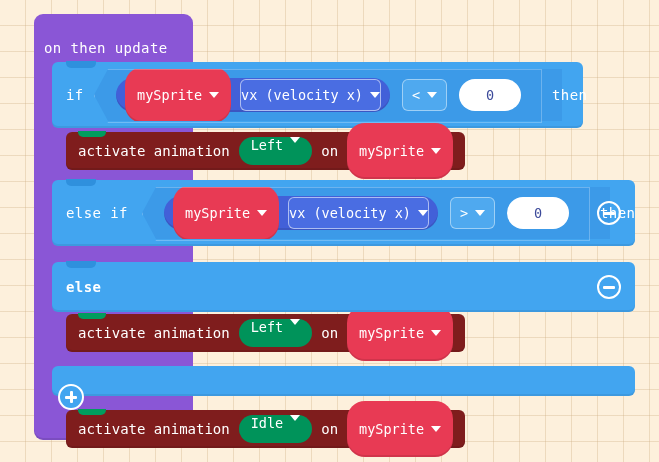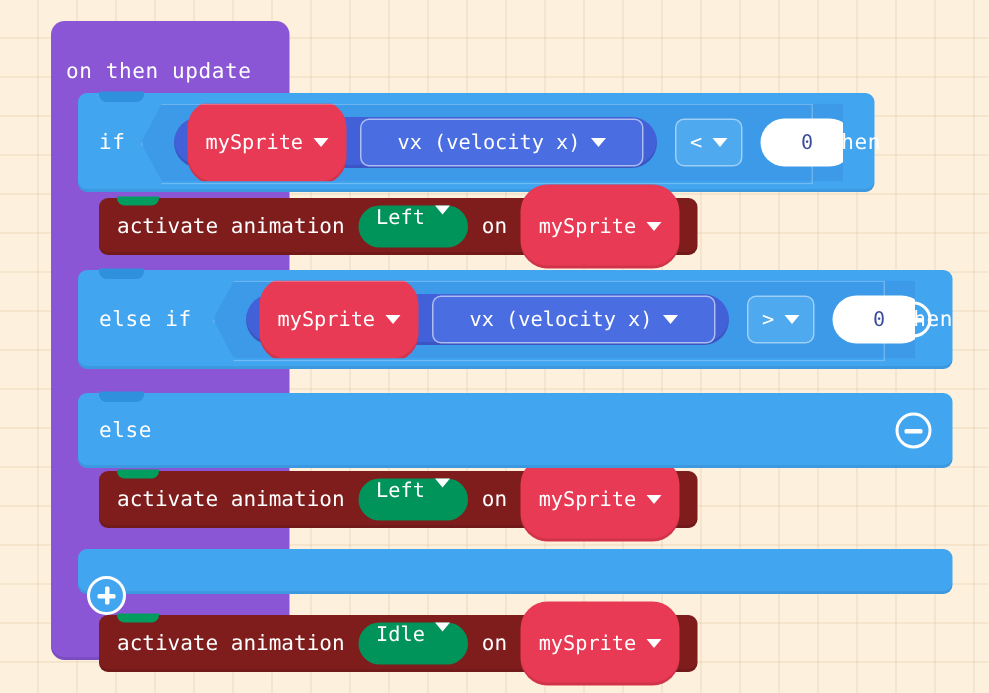--- a/index.html
+++ b/index.html
@@ -72,21 +72,21 @@
   }
   .pill-red{
     display:inline-flex;align-items:center;gap:7px;
     background:#e83a54;border-radius:18px;padding:12px 12px;height:32px;
     color:#fff;font-size:13.5px;white-space:nowrap;
     box-shadow:inset 0 -2px 0 rgba(0,0,0,.10);
   }
   .field-blue{
     display:inline-flex;align-items:center;gap:7px;
     background:#4a6de2;border:1px solid rgba(255,255,255,.55);
-    border-radius:6px;padding:0 24px;height:30px;
+    border-radius:6px;padding:0 0;height:30px;
     color:#fff;font-size:13.5px;white-space:nowrap;
   }
   .op-field{
     display:inline-flex;align-items:center;gap:7px;
     background:#4fa9ef;border:1px solid rgba(255,255,255,.45);
     border-radius:6px;padding:0 9px;height:30px;
     color:#fff;font-size:13.5px;white-space:nowrap;
   }
   .num-oval{
     display:inline-flex;align-items:center;justify-content:center;
@@ -214,21 +214,21 @@
         <span>Left</span>
         <span class="caret"></span>
       </span>
       <span class="plain">on</span>
       <span class="pill-red">
         <span>mySprite</span>
         <span class="caret"></span>
       </span>
     </div>
 
-    <div class="blue-row row-else" style="">
+    <div class="blue-row row-else" style="font-weight:bold;">
       <span class="kw kw-if">else</span>
       <span class="circ" style="right:14px;">
         <span class="bar"></span>
       </span>
     </div>
 
     <div class="green" style="left:14px;top:348px;">
       <span class="plain">activate animation</span>
       <span class="pill-green">
         <span>Idle</span>

